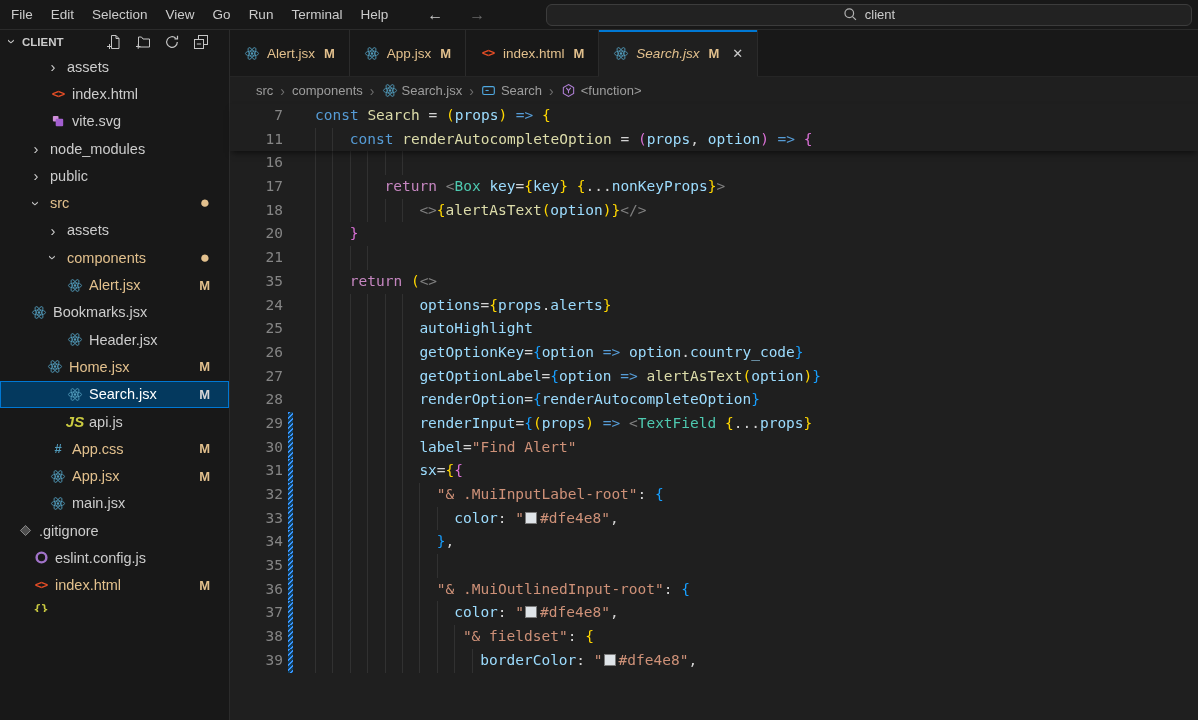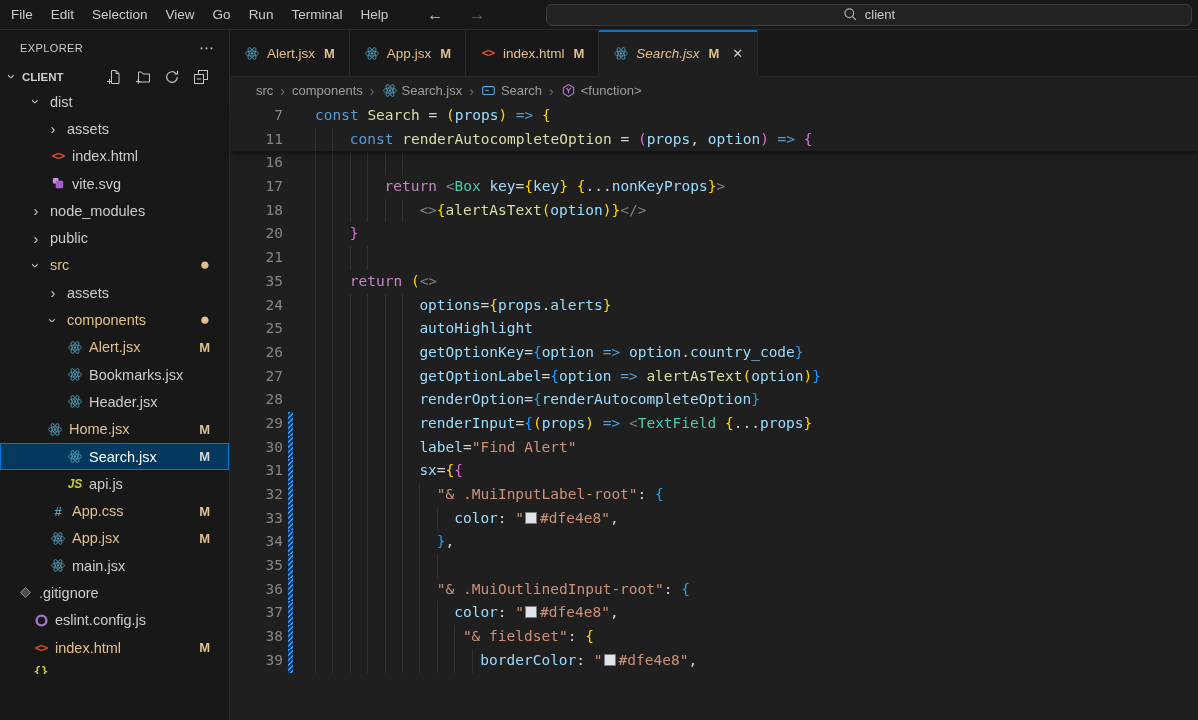--- a/index.html
+++ b/index.html
@@ -39,21 +39,21 @@
   .tree-row.selected .label { color:#ffffff; }
   .tree-row .badge { margin-left:auto; margin-right:18px; font-size:13px; font-weight:bold; color:#e2c08d; }
   .tree-row.selected .badge { color:#d7d7d7; }
   .badge.dot { font-size:17px; line-height:10px; }
   .label.modified { color:#e2c08d; }
   .chev { color:#cccccc; font-size:15px; width:16px; text-align:center; display:inline-block; }
   .chev.down { transform:rotate(90deg); }
   .icon { display:inline-flex; align-items:center; justify-content:center; width:16px; height:16px; }
   .ficon-html { color:#e44d26; font-weight:bold; font-size:12px; letter-spacing:-1px; font-family:"DejaVu Sans Mono",monospace;}
   .ficon-css  { color:#519aba; font-weight:bold; font-size:13px; }
-  .ficon-js   { color:#cbcb41; font-weight:bold; font-size:12px; font-style:italic;}
+  .ficon-js   { color:#cbcb41; font-weight:bold; font-size:15px; font-style:italic;}
   .ficon-json { color:#cbcb41; font-weight:bold; font-size:12px; font-family:"DejaVu Sans Mono",monospace;}
   .tree-row.partial { height:14px; overflow:hidden; align-items:flex-start; padding-top:2px;}
 
   
   .editor-col { flex:1; display:flex; flex-direction:column; background:#1f1f1f; min-width:0; }
   .tabbar { height:47px; flex:0 0 47px; background:#181818; display:flex; border-bottom:1px solid #252525; }
   .tab { display:flex; align-items:center; gap:7px; padding:0 14px; border-right:1px solid #2b2b2b;
     font-size:13.5px; color:#e2c08d; position:relative; background:#181818; cursor:default;}
   .tab .tab-m { font-weight:bold; font-size:13px; color:#e2c08d; margin-left:2px;}
   .tab.active { background:#1f1f1f; border-bottom:1px solid #1f1f1f; margin-bottom:-1px; }
@@ -108,24 +108,20 @@
             <circle cx="6.7" cy="6.7" r="4.6" stroke="#b0b0b0" stroke-width="1.3" fill="none"></circle>
             <path d="M10.2 10.2l3.6 3.6" stroke="#b0b0b0" stroke-width="1.3"></path>
           </svg>
       </span>
       <span>client</span>
     </div>
   </div>
 
   <div class="main">
     <aside class="sidebar">
-      <div class="panel-header">
-        <span>EXPLORER</span>
-        <span class="dots">⋯</span>
-      </div>
       <div class="section-header">
         <span class="chev down">›</span>
         <span class="sec-label">CLIENT</span>
         <span class="sec-actions" id="sec-actions">
             <span>
               <span class="icon">
                 <svg width="16" height="16" viewBox="0 0 16 16" fill="none" stroke="#c5c5c5">
                   <path d="M5.5 1.5h4.5l3 3v10h-7.5z"></path>
                   <path d="M10 1.5v3h3"></path>
                   <path d="M1 12.5h5M3.5 10v5"></path>
@@ -153,24 +149,20 @@
                 <svg width="16" height="16" viewBox="0 0 16 16" fill="none" stroke="#c5c5c5">
                   <rect x="5.5" y="1.5" width="9" height="9"></rect>
                   <rect x="1.5" y="5.5" width="9" height="9" fill="#181818"></rect>
                   <path d="M3.8 10h4.4"></path>
                 </svg>
               </span>
             </span>
           </span>
       </div>
       <div class="tree" id="tree">
-          <div class="tree-row" style="padding-left:27px">
-            <span class="chev down">›</span>
-            <span class="label">dist</span>
-          </div>
           <div class="tree-row" style="padding-left:44px">
             <span class="chev ">›</span>
             <span class="label">assets</span>
           </div>
           <div class="tree-row" style="padding-left:49px">
             <span class="icon">
               <span class="ficon-html">&lt;&gt;</span>
             </span>
             <span class="label">index.html</span>
           </div>
@@ -212,21 +204,21 @@
                   <ellipse cx="8" cy="8" rx="7" ry="2.7"></ellipse>
                   <ellipse cx="8" cy="8" rx="7" ry="2.7" transform="rotate(60 8 8)"></ellipse>
                   <ellipse cx="8" cy="8" rx="7" ry="2.7" transform="rotate(120 8 8)"></ellipse>
                 </g>
                 <circle cx="8" cy="8" r="1.3" fill="#519aba"></circle>
               </svg>
             </span>
             <span class="label modified">Alert.jsx</span>
             <span class="badge">M</span>
           </div>
-          <div class="tree-row" style="padding-left:66px">
+          <div class="tree-row" style="padding-left:30px">
             <span class="icon">
               <svg width="16" height="15" viewBox="0 0 16 16">
                 <g stroke="#519aba" fill="none" stroke-width="0.9">
                   <ellipse cx="8" cy="8" rx="7" ry="2.7"></ellipse>
                   <ellipse cx="8" cy="8" rx="7" ry="2.7" transform="rotate(60 8 8)"></ellipse>
                   <ellipse cx="8" cy="8" rx="7" ry="2.7" transform="rotate(120 8 8)"></ellipse>
                 </g>
                 <circle cx="8" cy="8" r="1.3" fill="#519aba"></circle>
               </svg>
             </span>

